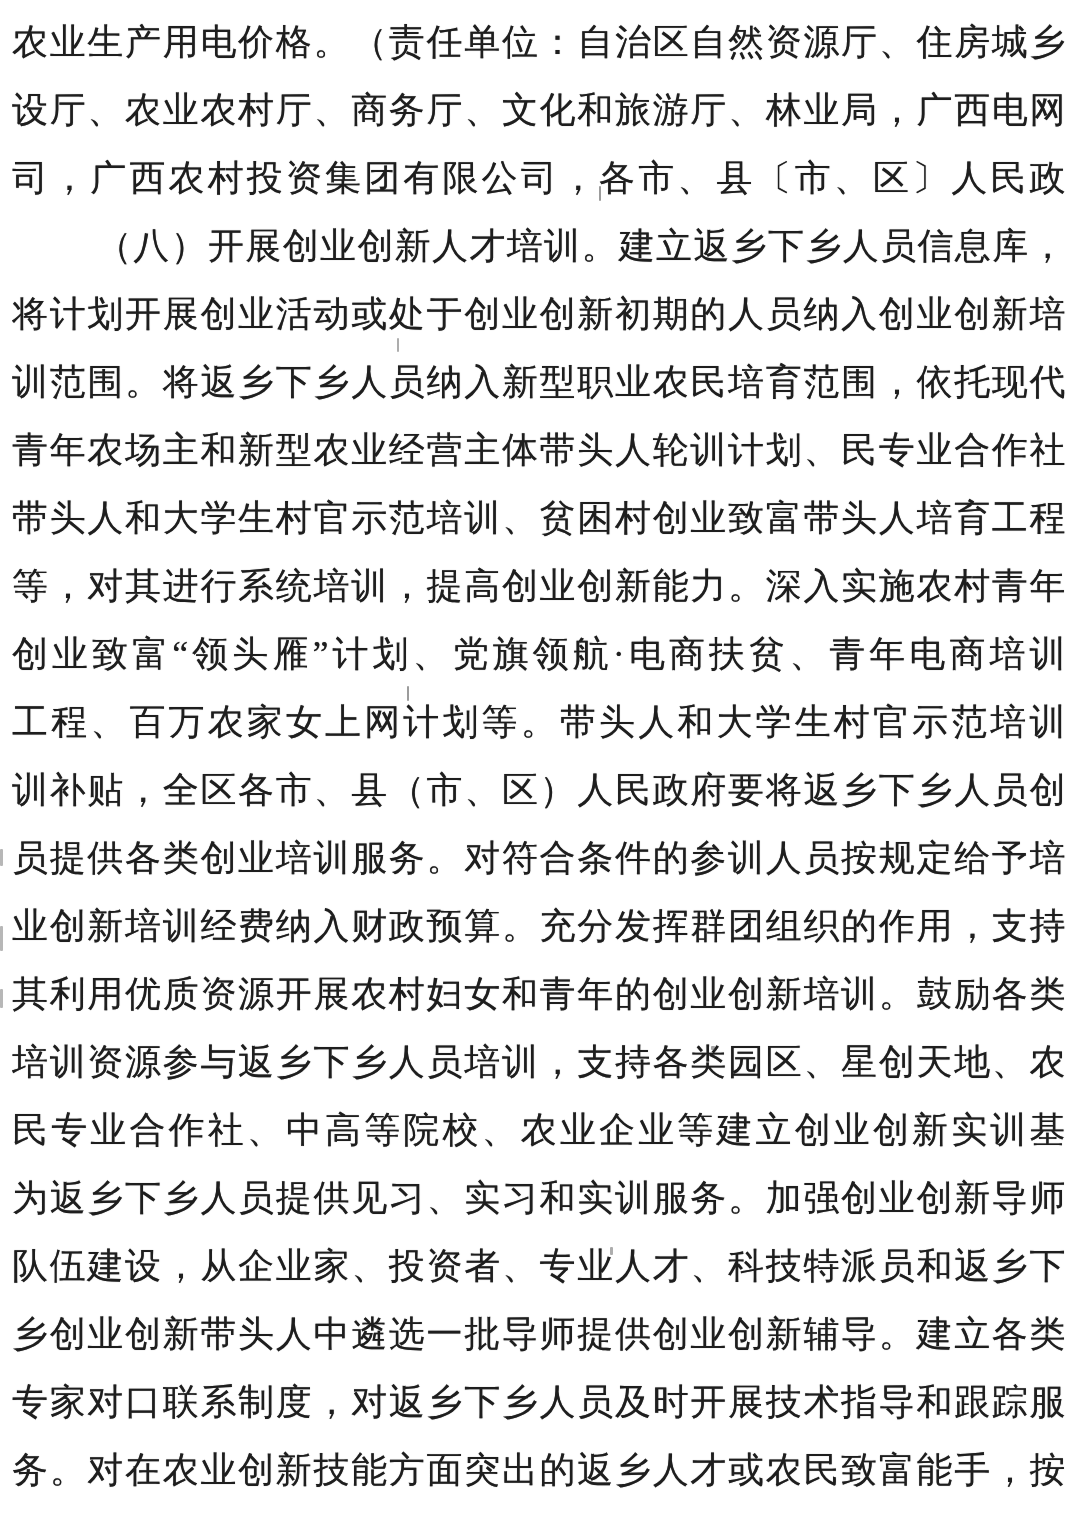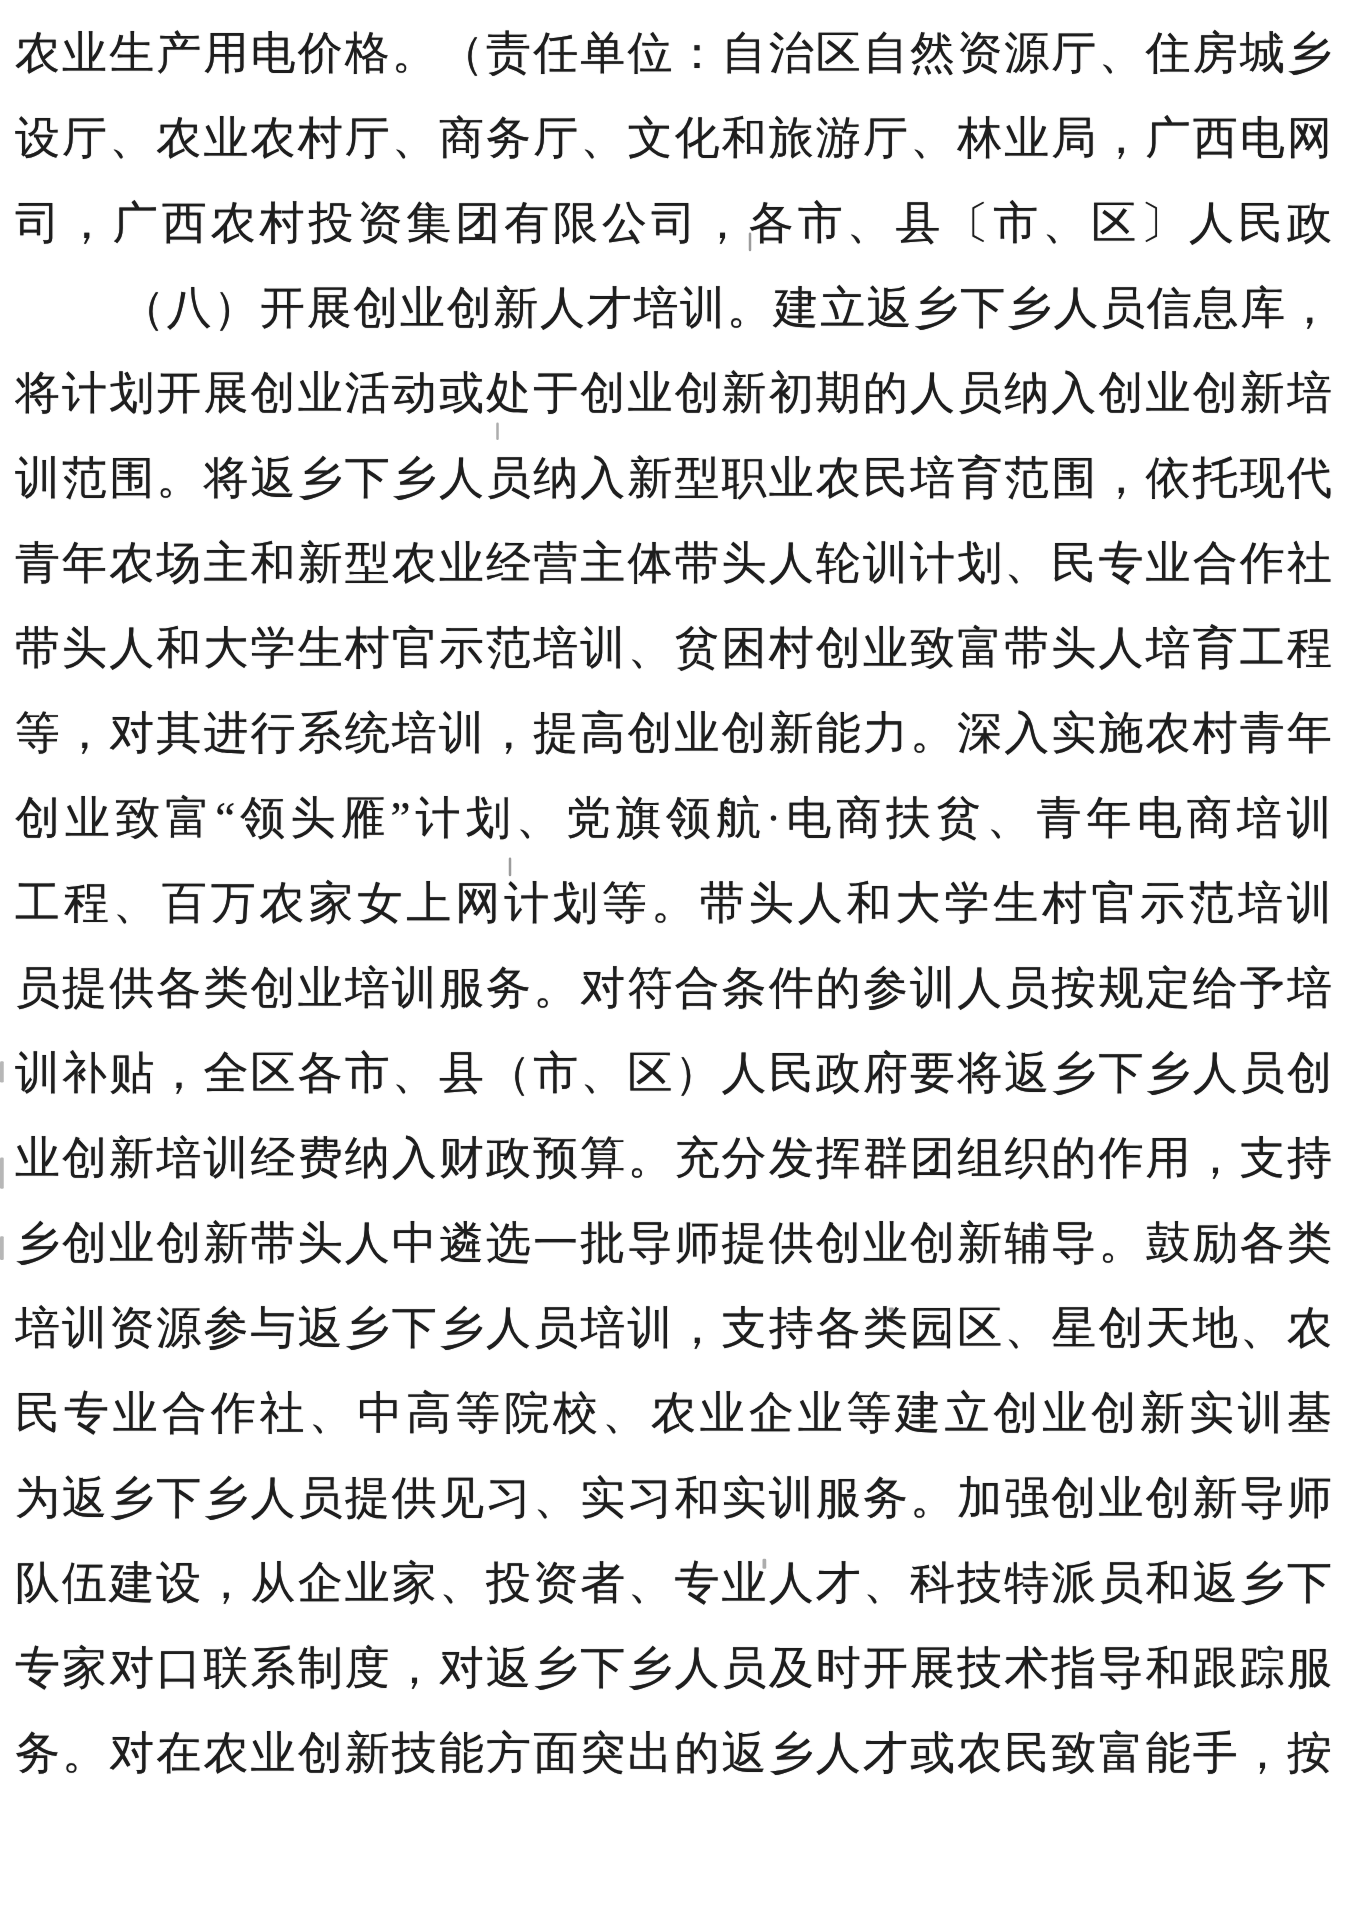--- a/index.html
+++ b/index.html
@@ -60,28 +60,29 @@
     <div class="line">设厅、农业农村厅、商务厅、文化和旅游厅、林业局，广西电网公</div>
     <div class="line">司，广西农村投资集团有限公司，各市、县〔市、区〕人民政府）</div>
     <div class="line indent">（八）开展创业创新人才培训。建立返乡下乡人员信息库，</div>
     <div class="line">将计划开展创业活动或处于创业创新初期的人员纳入创业创新培</div>
     <div class="line">训范围。将返乡下乡人员纳入新型职业农民培育范围，依托现代</div>
     <div class="line">青年农场主和新型农业经营主体带头人轮训计划、民专业合作社</div>
     <div class="line">带头人和大学生村官示范培训、贫困村创业致富带头人培育工程</div>
     <div class="line">等，对其进行系统培训，提高创业创新能力。深入实施农村青年</div>
     <div class="line">创业致富“领头雁”计划、党旗领航·电商扶贫、青年电商培训</div>
     <div class="line">工程、百万农家女上网计划等。带头人和大学生村官示范培训</div>
+    <div class="line">训补贴，全区各市、县（市、区）人民政府要将返乡下乡人员创</div>
     <div class="line">员提供各类创业培训服务。对符合条件的参训人员按规定给予培</div>
-    <div class="line">训补贴，全区各市、县（市、区）人民政府要将返乡下乡人员创</div>
     <div class="line">业创新培训经费纳入财政预算。充分发挥群团组织的作用，支持</div>
-    <div class="line">乡创业创新带头人中遴选一批导师提供创业创新辅导。鼓励各类</div>
+    <div class="line">其利用优质资源开展农村妇女和青年的创业创新培训。鼓励各类</div>
     <div class="line">培训资源参与返乡下乡人员培训，支持各类园区、星创天地、农</div>
     <div class="line">民专业合作社、中高等院校、农业企业等建立创业创新实训基地，</div>
     <div class="line">为返乡下乡人员提供见习、实习和实训服务。加强创业创新导师</div>
     <div class="line">队伍建设，从企业家、投资者、专业人才、科技特派员和返乡下</div>
+    <div class="line">乡创业创新带头人中遴选一批导师提供创业创新辅导。建立各类</div>
     <div class="line">专家对口联系制度，对返乡下乡人员及时开展技术指导和跟踪服</div>
     <div class="line">务。对在农业创新技能方面突出的返乡人才或农民致富能手，按</div>
   </div>
 
   <div class="artifact a1"></div>
   <div class="artifact a2"></div>
   <div class="artifact a3"></div>
   <div class="artifact a4"></div>
   <div class="artifact a5"></div>
   <div class="artifact a6"></div>

